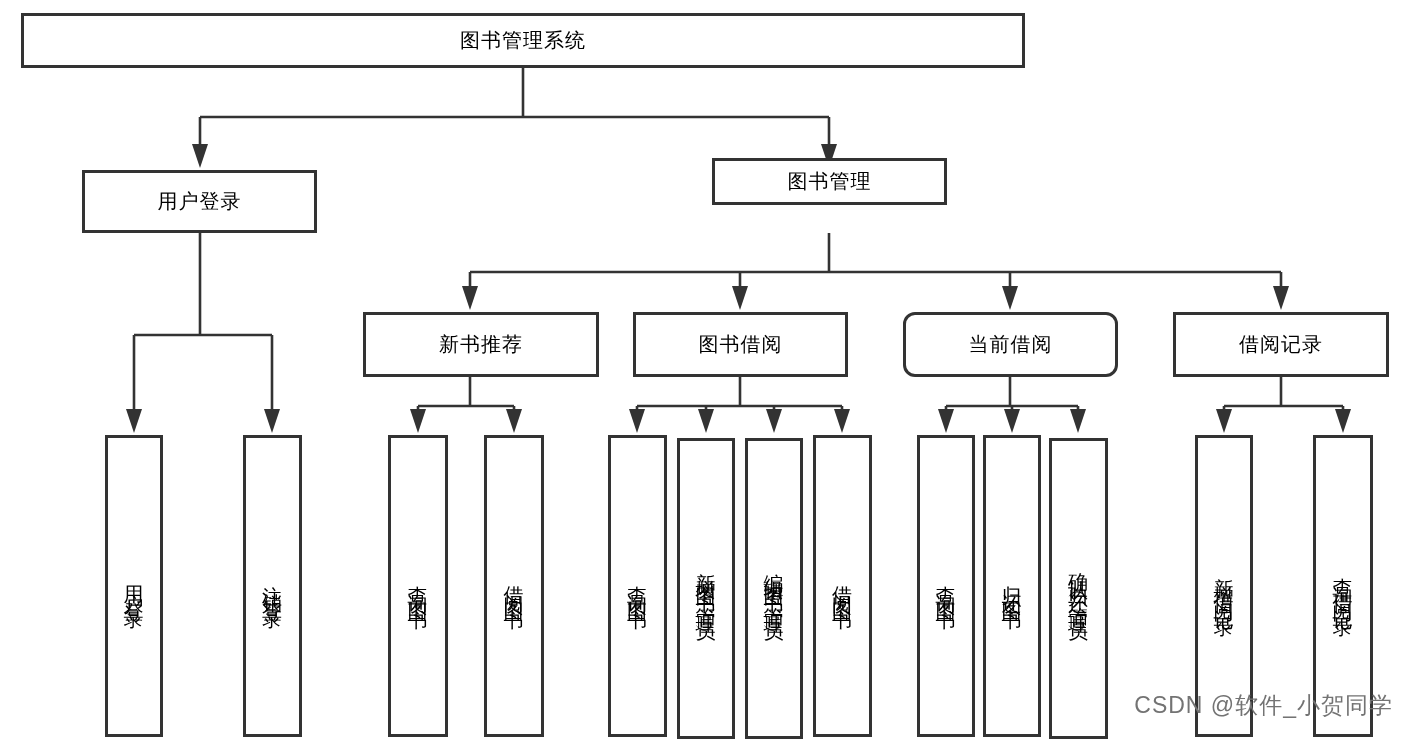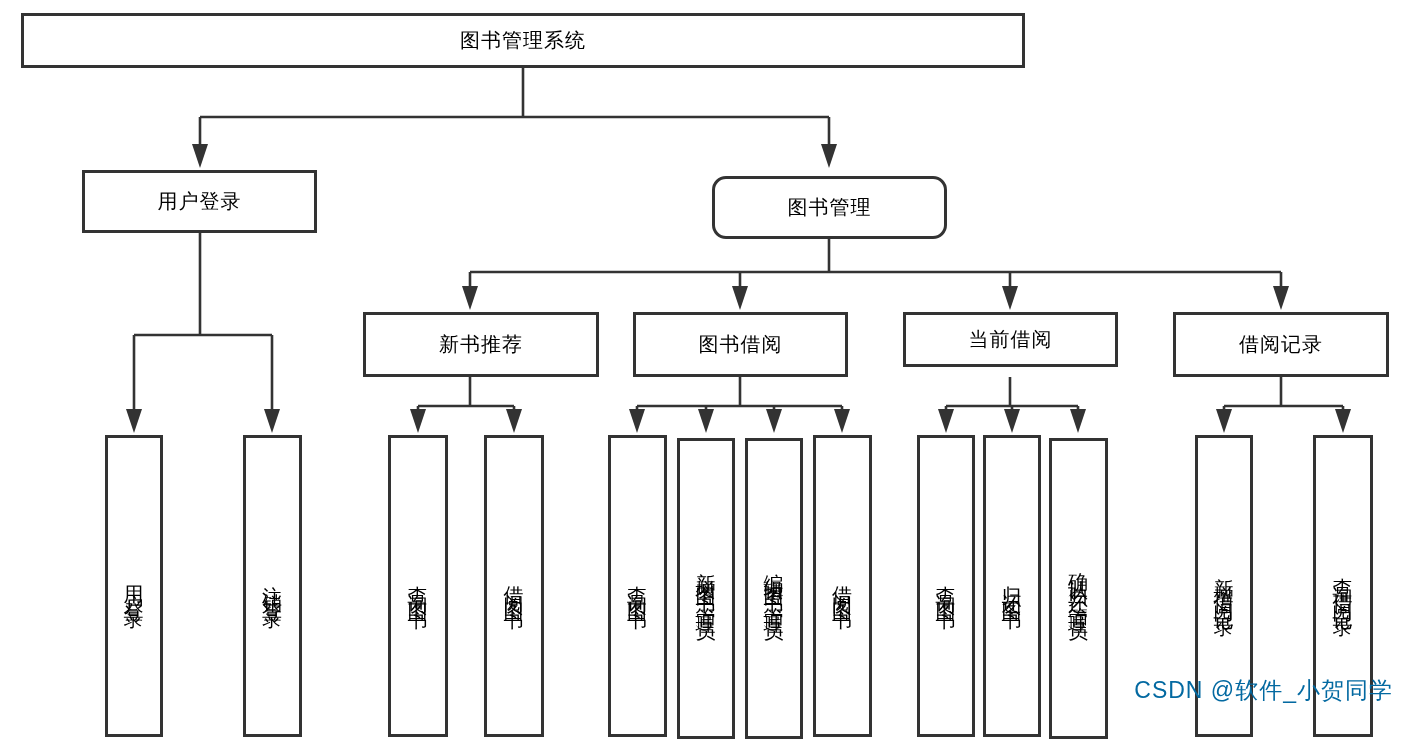--- a/index.html
+++ b/index.html
@@ -43,24 +43,24 @@
     font-size: 20px;
     letter-spacing: 8px;
     line-height: 1;
   }
   .node.leaf-long .v-label {
     letter-spacing: 7px;
   }
   .watermark {
     position: absolute;
     right: 12px;
-    top: 675px;
+    top: 690px;
     z-index: 5;
     font-size: 23px;
-    color: #0369a1;
+    color: #737373;
     letter-spacing: 1px;
     white-space: nowrap;
   }
 </style>
 </head>
 <body>
 
 <div class="canvas">
 
   <svg class="connectors" width="1405" height="747" viewBox="0 0 1405 747">
@@ -129,31 +129,31 @@
     </g>
   </svg>
 
   <div class="node" style="left:21px; top:13px; width:1004px; height:55px;">
     <span class="h-label">图书管理系统</span>
   </div>
 
   <div class="node" style="left:82px; top:170px; width:235px; height:63px;">
     <span class="h-label">用户登录</span>
   </div>
-  <div class="node" style="left:712px; top:176px; width:235px; height:63px;border-radius:14px;">
+  <div class="node" style="left:712px; top:158px; width:235px; height:47px;">
     <span class="h-label">图书管理</span>
   </div>
 
   <div class="node" style="left:363px; top:312px; width:236px; height:65px;">
     <span class="h-label">新书推荐</span>
   </div>
   <div class="node" style="left:633px; top:312px; width:215px; height:65px;">
     <span class="h-label">图书借阅</span>
   </div>
-  <div class="node" style="left:903px; top:312px; width:215px; height:55px;">
+  <div class="node" style="left:903px; top:312px; width:215px; height:65px;border-radius:12px;">
     <span class="h-label">当前借阅</span>
   </div>
   <div class="node" style="left:1173px; top:312px; width:216px; height:65px;">
     <span class="h-label">借阅记录</span>
   </div>
 
   <div class="node" style="left:105px; top:435px; width:58px; height:302px;">
     <span class="v-label">用户登录</span>
   </div>
   <div class="node" style="left:243px; top:435px; width:59px; height:302px;">

